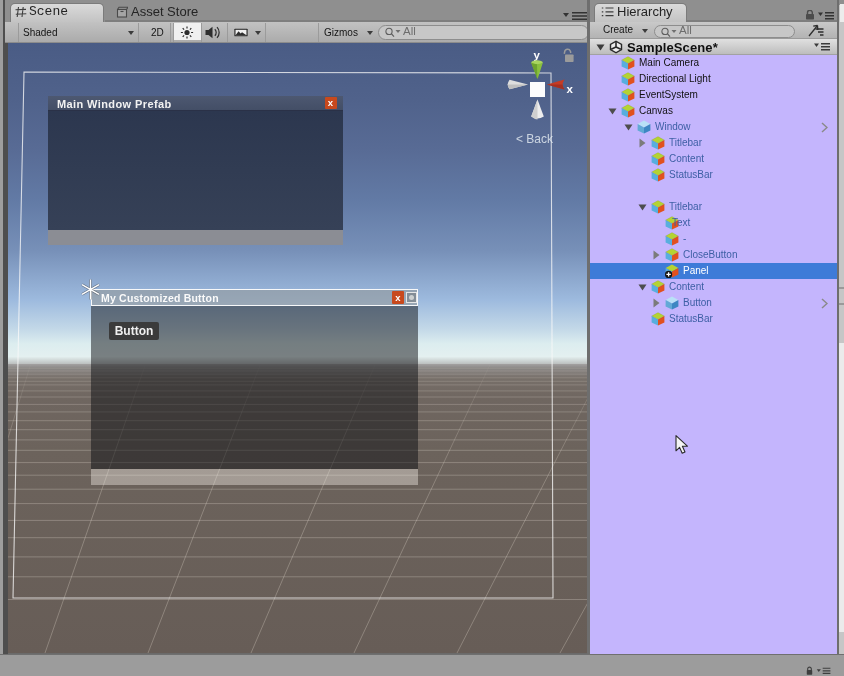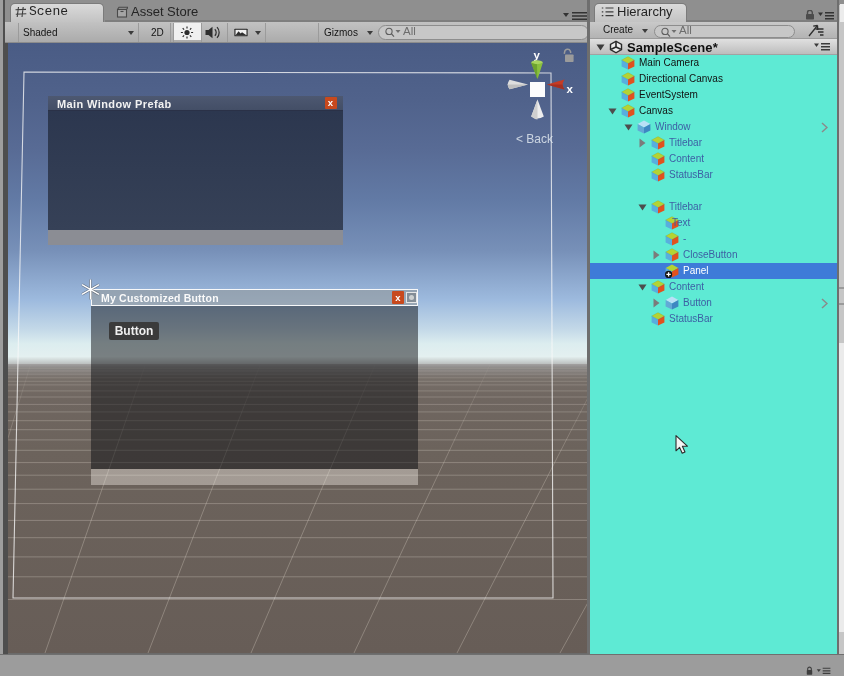--- a/index.html
+++ b/index.html
@@ -10,21 +10,21 @@
   #left-edge-light { left:0; top:0; width:3px; height:654px; background:#9e9e9e; }
   #left-edge-dark  { left:3px; top:0; width:5px; height:654px; background:#4e4e4e; }
   #scene-tabbar { left:5px; top:0; width:583px; height:22px; background:#8f8f8f; }
   #scene-toolbar { left:5px; top:22px; width:583px; height:21px;
      background:linear-gradient(#c2c2c2,#ababab); border-bottom:1px solid #8c8c8c; }
   #viewport { left:8px; top:43px; width:580px; height:610px; overflow:hidden;
      background:linear-gradient(180deg,#4a5c85 0%, #50628b 9.3%, #586b95 17.5%, #627aa5 25.7%,
         #7790b8 34%, #9dbade 42.1%, #c4d9e8 47%, #dcedef 49.3%, #e4f0f0 51.4%, #b9bcbb 52.7%, #8e8b8a 54%);
   }
   #divider-mid { left:587px; top:0; width:3px; height:654px; background:#6e6e6e; }
-  #hier { left:590px; top:0; width:247px; height:654px; background:#5eead4; }
+  #hier { left:590px; top:0; width:247px; height:654px; background:#c4b5fd; }
   #hier-tabbar { left:0; top:0; width:247px; height:22px; background:#8f8f8f; }
   #hier-toolbar { left:0; top:22px; width:247px; height:17px;
      background:linear-gradient(#c9c9c9,#b3b3b3); border-bottom:1px solid #9b9b9b; }
   #hier-header { left:0; top:39px; width:247px; height:16px;
      background:linear-gradient(#e0e0e0,#bdbdbd); border-bottom:1px solid #a2a2a2; }
   #divider-right { left:837px; top:0; width:2px; height:654px; background:#6e6e6e; }
   #right-sliver { left:839px; top:0; width:5px; height:654px; background:#c6c6c6; }
   #right-sliver-tab { left:840px; top:4px; width:4px; height:18px; background:#ececec; }
   #right-sliver-top { left:839px; top:0; width:5px; height:5px; background:#8f8f8f; }
     #bottombar { left:0; top:654px; width:844px; height:22px; background:#9c9c9c; border-top:1px solid #6f6f6f; }
@@ -345,21 +345,21 @@
 <div class="row" style="top:55px;">
   <svg class="icon" style="left:31px;" width="14" height="14" viewBox="0 0 14 14">
         <use href="#cm"></use>
       </svg>
   <div class="rlabel black" style="left:49px;">Main Camera</div>
 </div>
 <div class="row" style="top:71px;">
   <svg class="icon" style="left:31px;" width="14" height="14" viewBox="0 0 14 14">
         <use href="#cm"></use>
       </svg>
-  <div class="rlabel black" style="left:49px;">Directional Canvas</div>
+  <div class="rlabel black" style="left:49px;">Directional Light</div>
 </div>
 <div class="row" style="top:87px;">
   <svg class="icon" style="left:31px;" width="14" height="14" viewBox="0 0 14 14">
         <use href="#cm"></use>
       </svg>
   <div class="rlabel black" style="left:49px;">EventSystem</div>
 </div>
 <div class="row" style="top:103px;">
   <svg class="fold" style="left:18px; top:5px;" width="9" height="7" viewBox="0 0 9 7">
         <path d="M0.5,0.5 L8.5,0.5 L4.5,6.5 Z" fill="#4d4d4d"></path>

